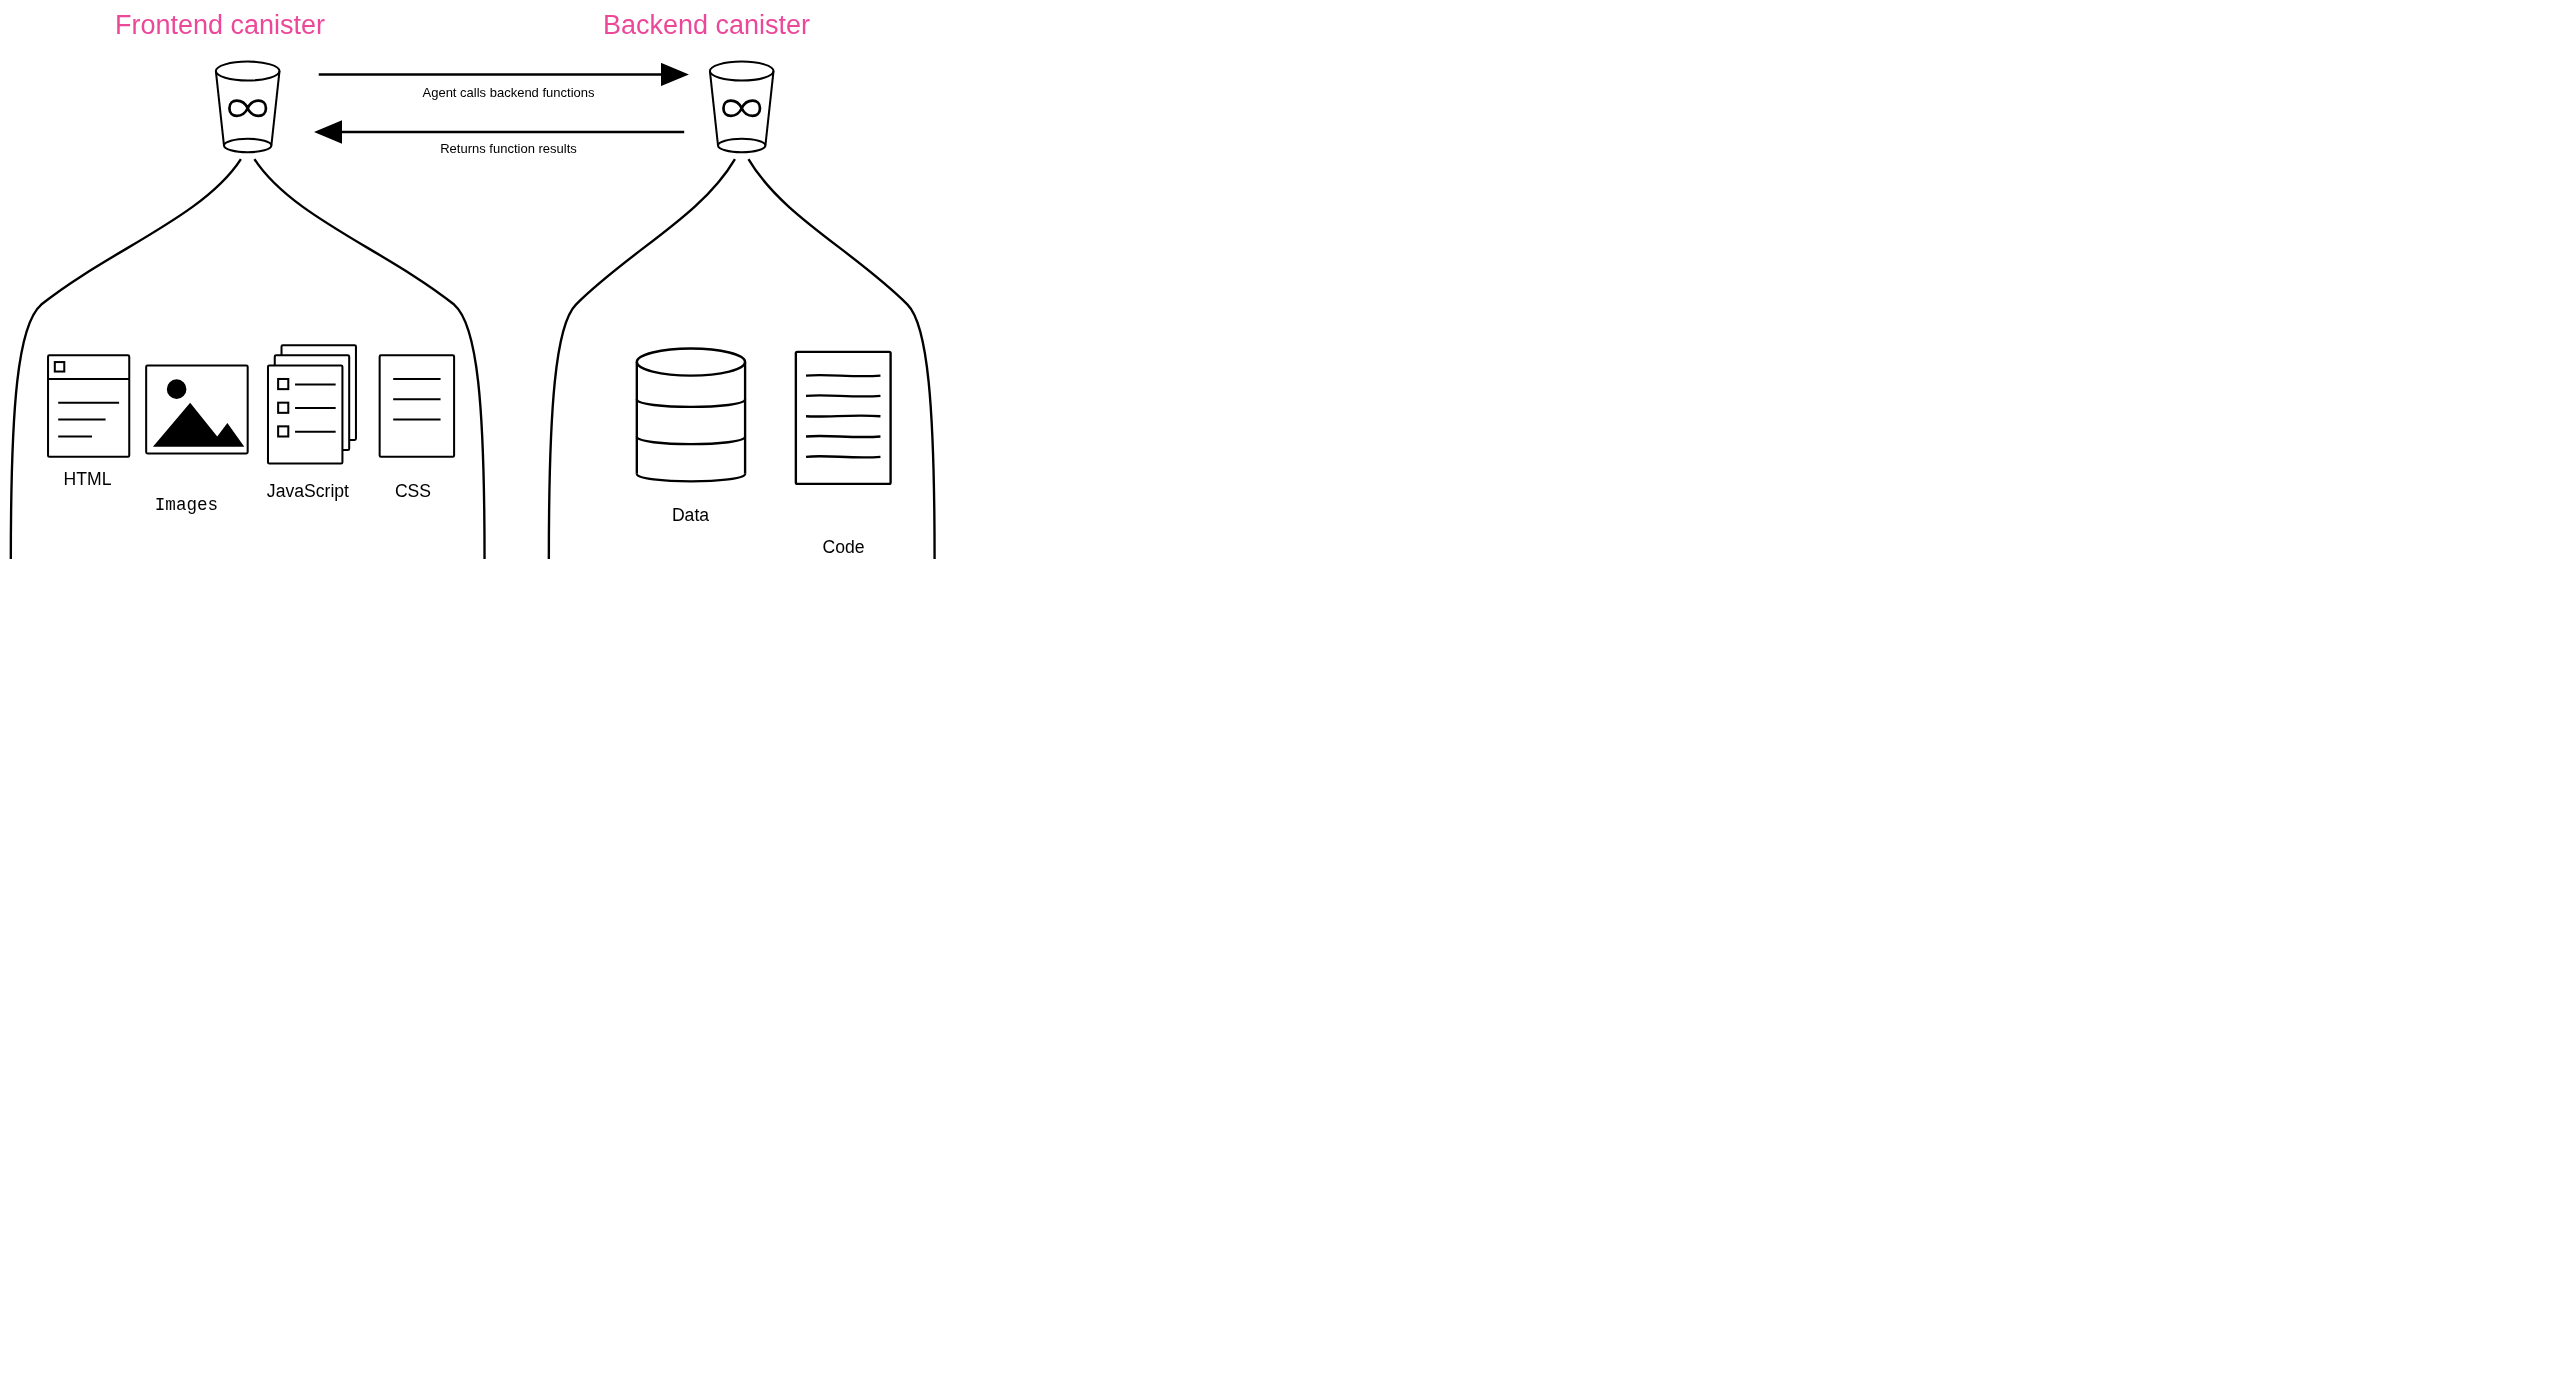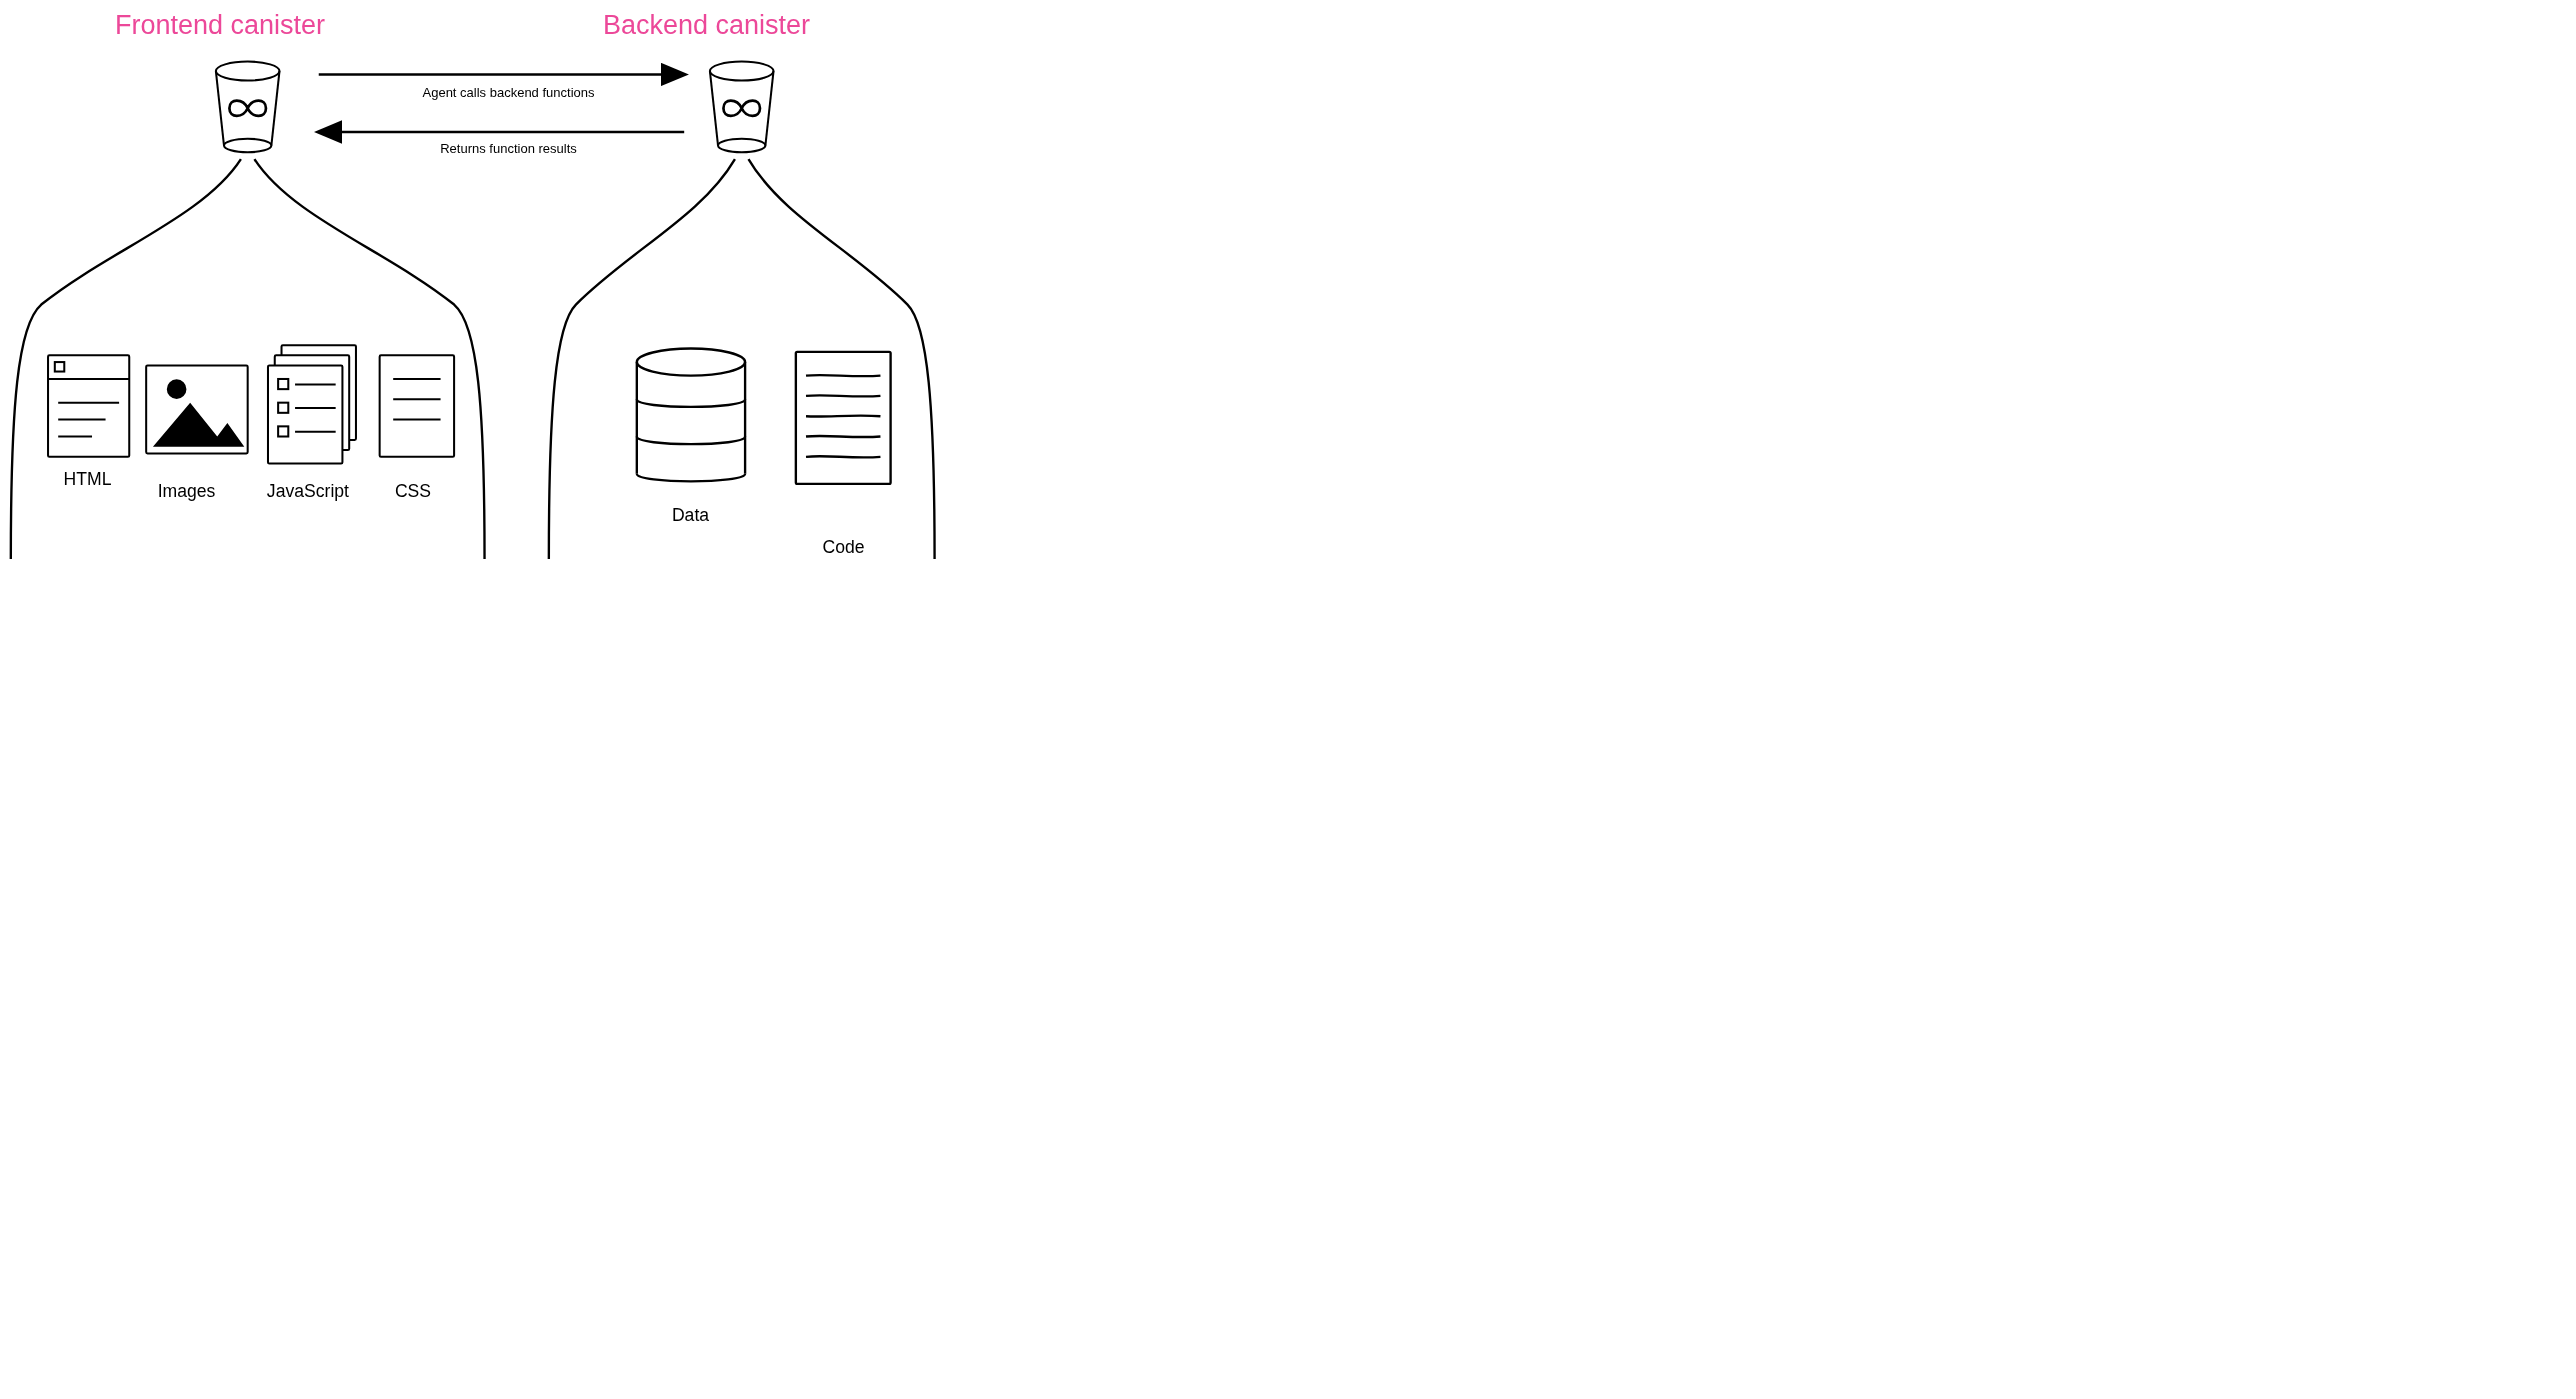--- a/index.html
+++ b/index.html
@@ -34,21 +34,21 @@
 </head>
 <body>
 
 <div class="title" style="left:115px; top:10.2px;">Frontend canister</div>
 <div class="title" style="left:603px; top:10.2px;">Backend canister</div>
 
 <div class="arrow-label" style="left:373px; top:85px; width:271px;">Agent calls backend functions</div>
 <div class="arrow-label" style="left:373px; top:141px; width:271px;">Returns function results</div>
 
 <div class="item-label" style="left:47px; top:469px; width:81px;">HTML</div>
-<div class="item-label" style="left:146px; top:481px; width:81px;">Images</div>
+<div class="item-label" style="left:146px; top:495px; width:81px;font-family:Liberation Mono, monospace;">Images</div>
 <div class="item-label" style="left:254px; top:481px; width:95px;text-align:right;">JavaScript</div>
 <div class="item-label" style="left:379px; top:481px; width:68px;">CSS</div>
 <div class="item-label" style="left:650px; top:505px; width:81px;">Data</div>
 <div class="item-label" style="left:803px; top:497px; width:81px;margin-top:40px;">Code</div>
 
 <svg width="1030" height="559" viewBox="0 0 1520 826">
   <defs>
     <marker id="arrowhead" markerWidth="12" markerHeight="10" refX="10" refY="5" orient="auto">
       <path d="M0,0 L12,5 L0,10 z" fill="#000"></path>
     </marker>

